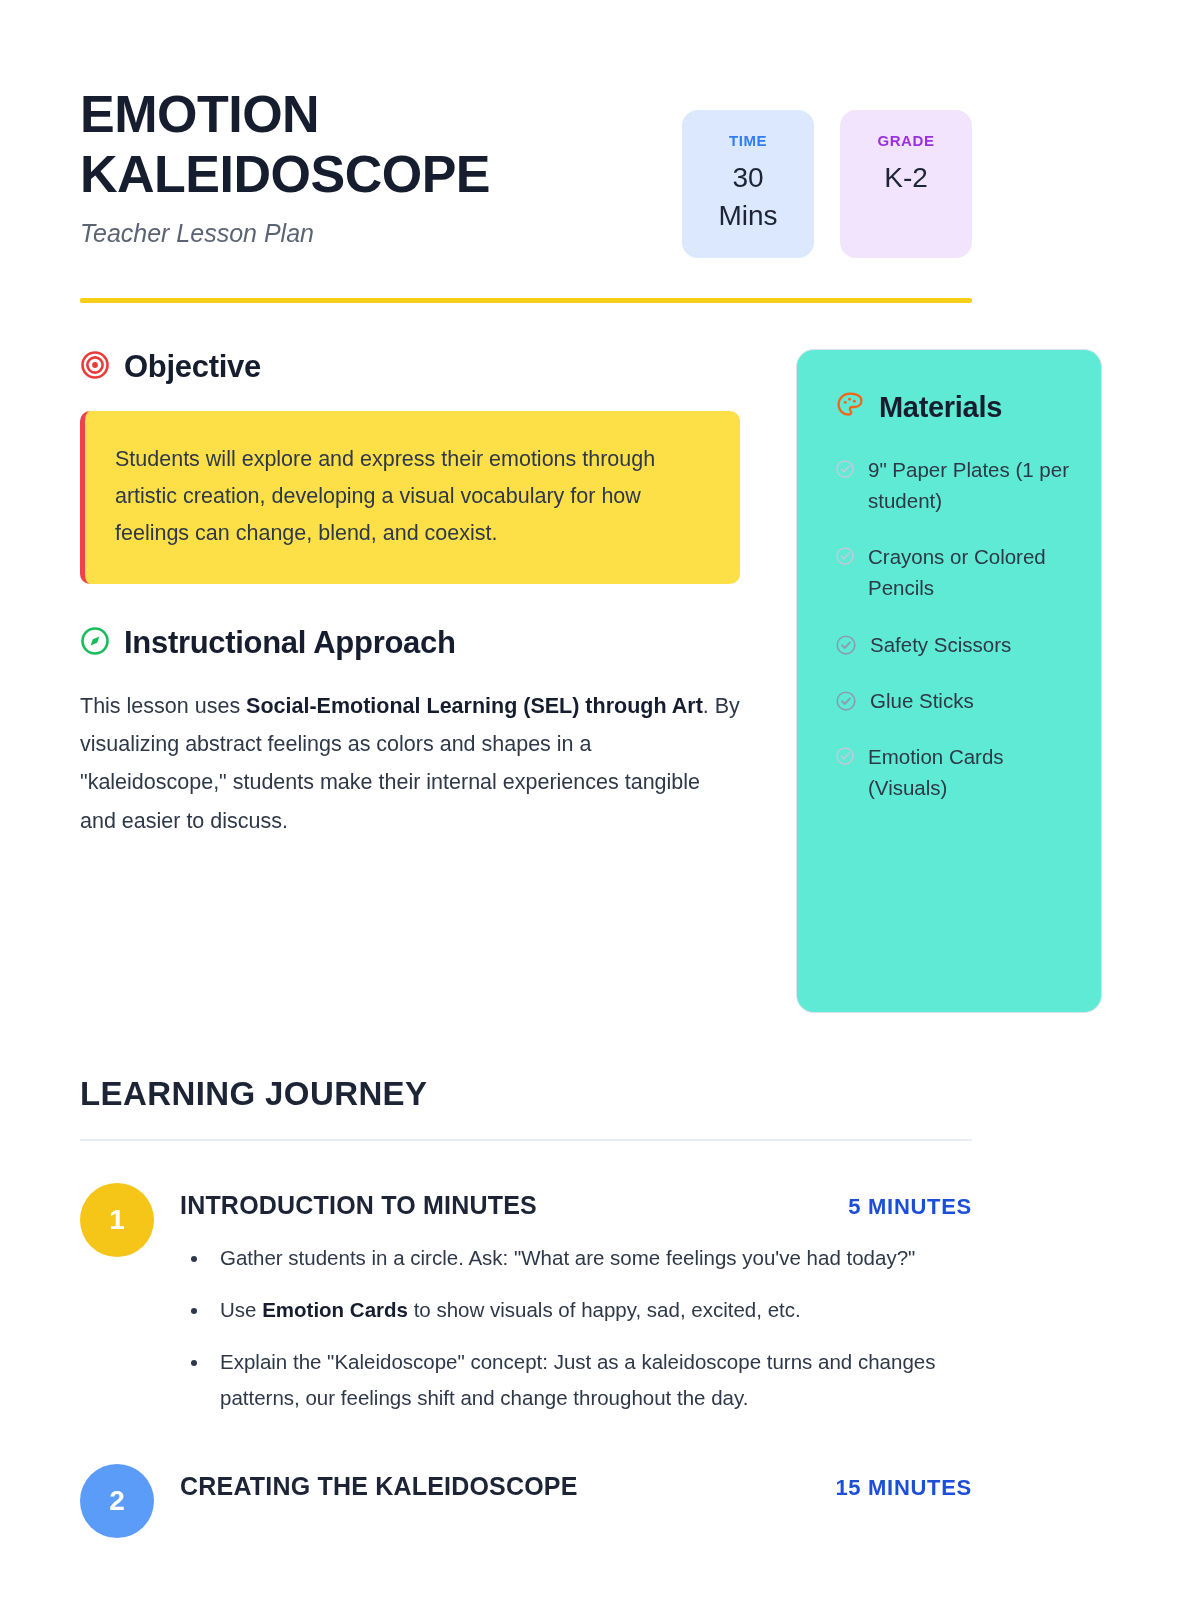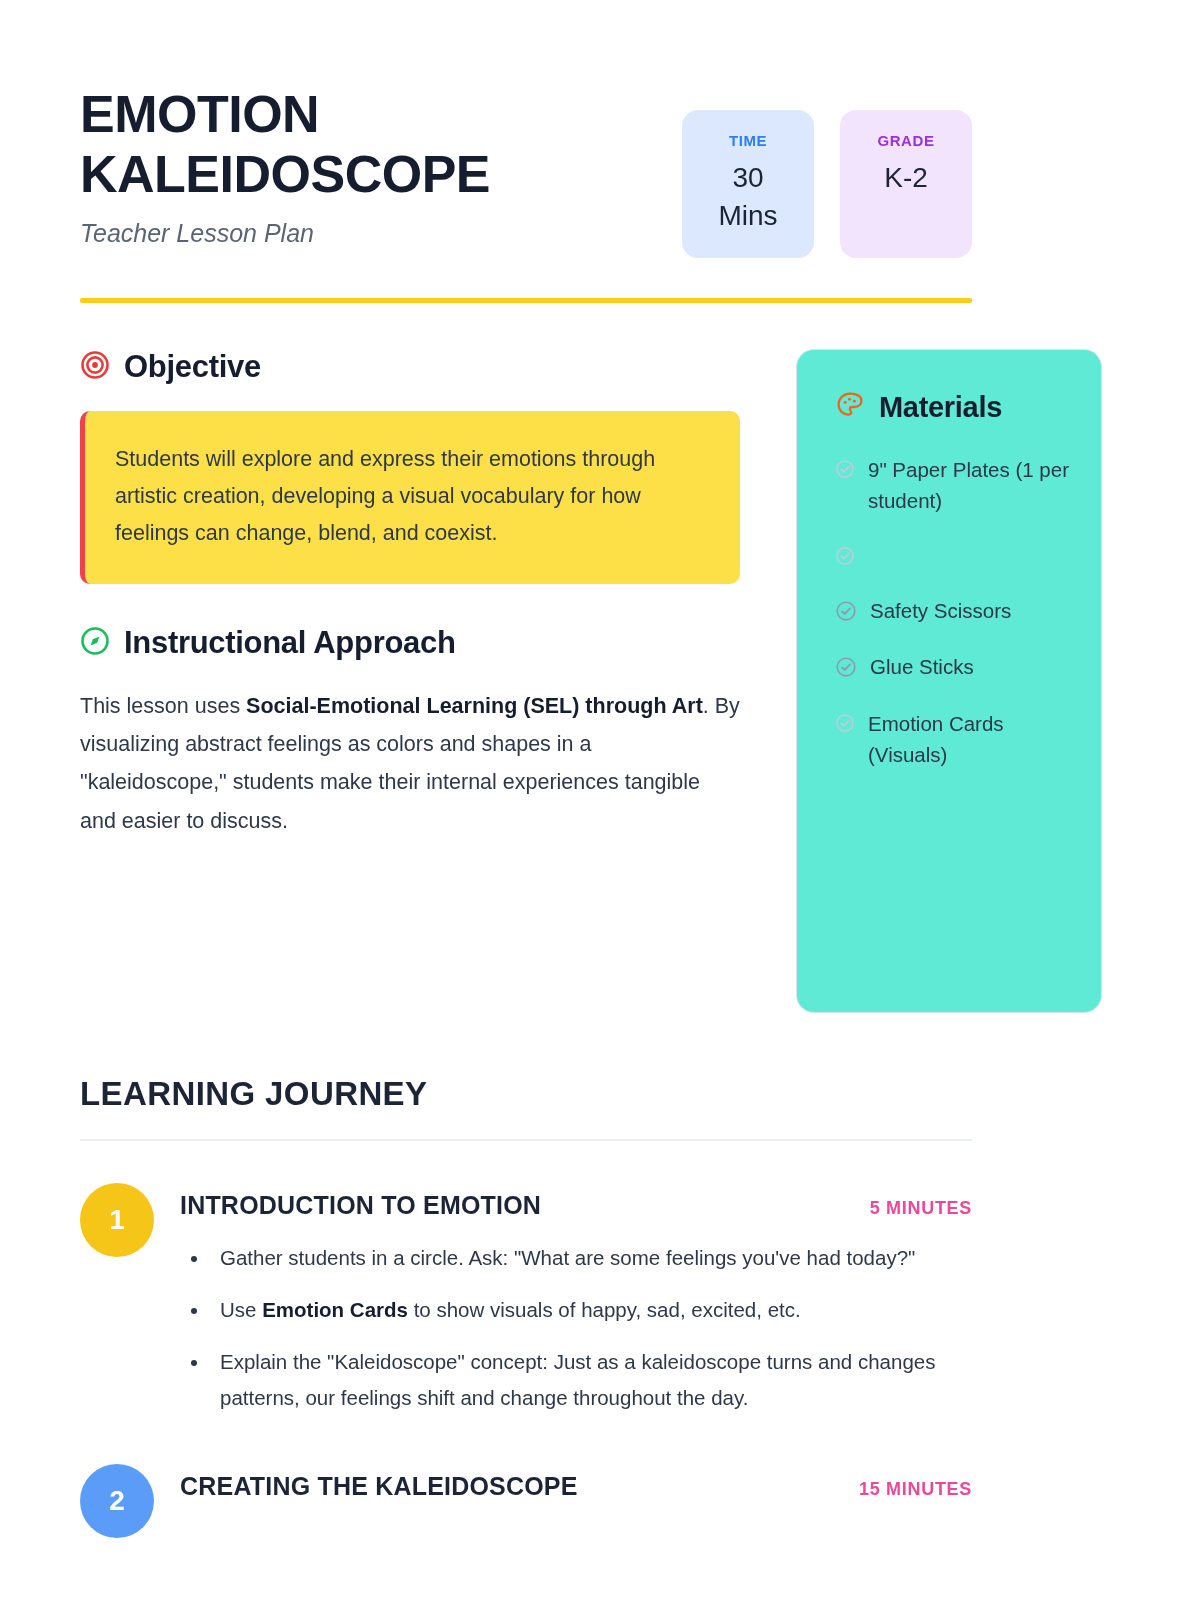--- a/index.html
+++ b/index.html
@@ -187,24 +187,24 @@
     align-items: baseline;
     gap: 20px;
   }
   .step-title {
     font-size: 25px;
     font-weight: 700;
     letter-spacing: 0.2px;
     color: #1c2436;
   }
   .step-time {
-    font-size: 18px;
+    font-size: 22px;
     font-weight: 700;
     letter-spacing: 0.7px;
-    color: #ec4899;
+    color: #1d4ed8;
     white-space: nowrap;
   }
 
   .step-list { margin-top: 20px; padding-left: 30px; }
   .step-list li {
     font-size: 20.5px;
     line-height: 1.75;
     color: #2e3848;
     margin-bottom: 16px;
     padding-left: 10px;
@@ -298,20 +298,21 @@
             </span>
             <span class="mat-text">9" Paper Plates (1 per student)</span>
           </li>
           <li class="mat-item">
             <span class="ico" style="margin-top:5px;">
               <svg width="20" height="20" viewBox="0 0 20 20">
                 <circle cx="10" cy="10" r="8" fill="none" stroke="#c2cbd8" stroke-width="1.5"></circle>
                 <path d="M6.4 10.3 L8.9 12.7 L13.6 7.6" fill="none" stroke="#c2cbd8" stroke-width="1.6" stroke-linecap="round" stroke-linejoin="round"></path>
               </svg>
             </span>
+            <span class="mat-text">Crayons or Colored Pencils</span>
           </li>
           <li class="mat-item">
             <span class="ico" style="margin-top:5px;">
               <svg width="22" height="22" viewBox="0 0 20 20">
                 <circle cx="10" cy="10" r="8" fill="none" stroke="#8d9bb0" stroke-width="1.5"></circle>
                 <path d="M6.4 10.3 L8.9 12.7 L13.6 7.6" fill="none" stroke="#8d9bb0" stroke-width="1.7" stroke-linecap="round" stroke-linejoin="round"></path>
               </svg>
             </span>
             <span class="mat-text">Safety Scissors</span>
           </li>
@@ -340,21 +341,21 @@
   </div>
 
   <div class="journey">
     <div class="journey-title">LEARNING JOURNEY</div>
     <div class="journey-rule"></div>
 
     <div class="step">
       <div class="step-badge" style="background:#f5c518;">1</div>
       <div class="step-body">
         <div class="step-head">
-          <div class="step-title">INTRODUCTION TO EMOTION</div>
+          <div class="step-title">INTRODUCTION TO MINUTES</div>
           <div class="step-time">5 MINUTES</div>
         </div>
         <ul class="step-list">
           <li><span>Gather students in a circle. Ask: "What are some feelings you've had today?"</span></li>
           <li><span>Use </span><b>Emotion Cards</b><span> to show visuals of happy, sad, excited, etc.</span></li>
           <li><span>Explain the "Kaleidoscope" concept: Just as a kaleidoscope turns and changes patterns, our feelings shift and change throughout the day.</span></li>
         </ul>
       </div>
     </div>
 

